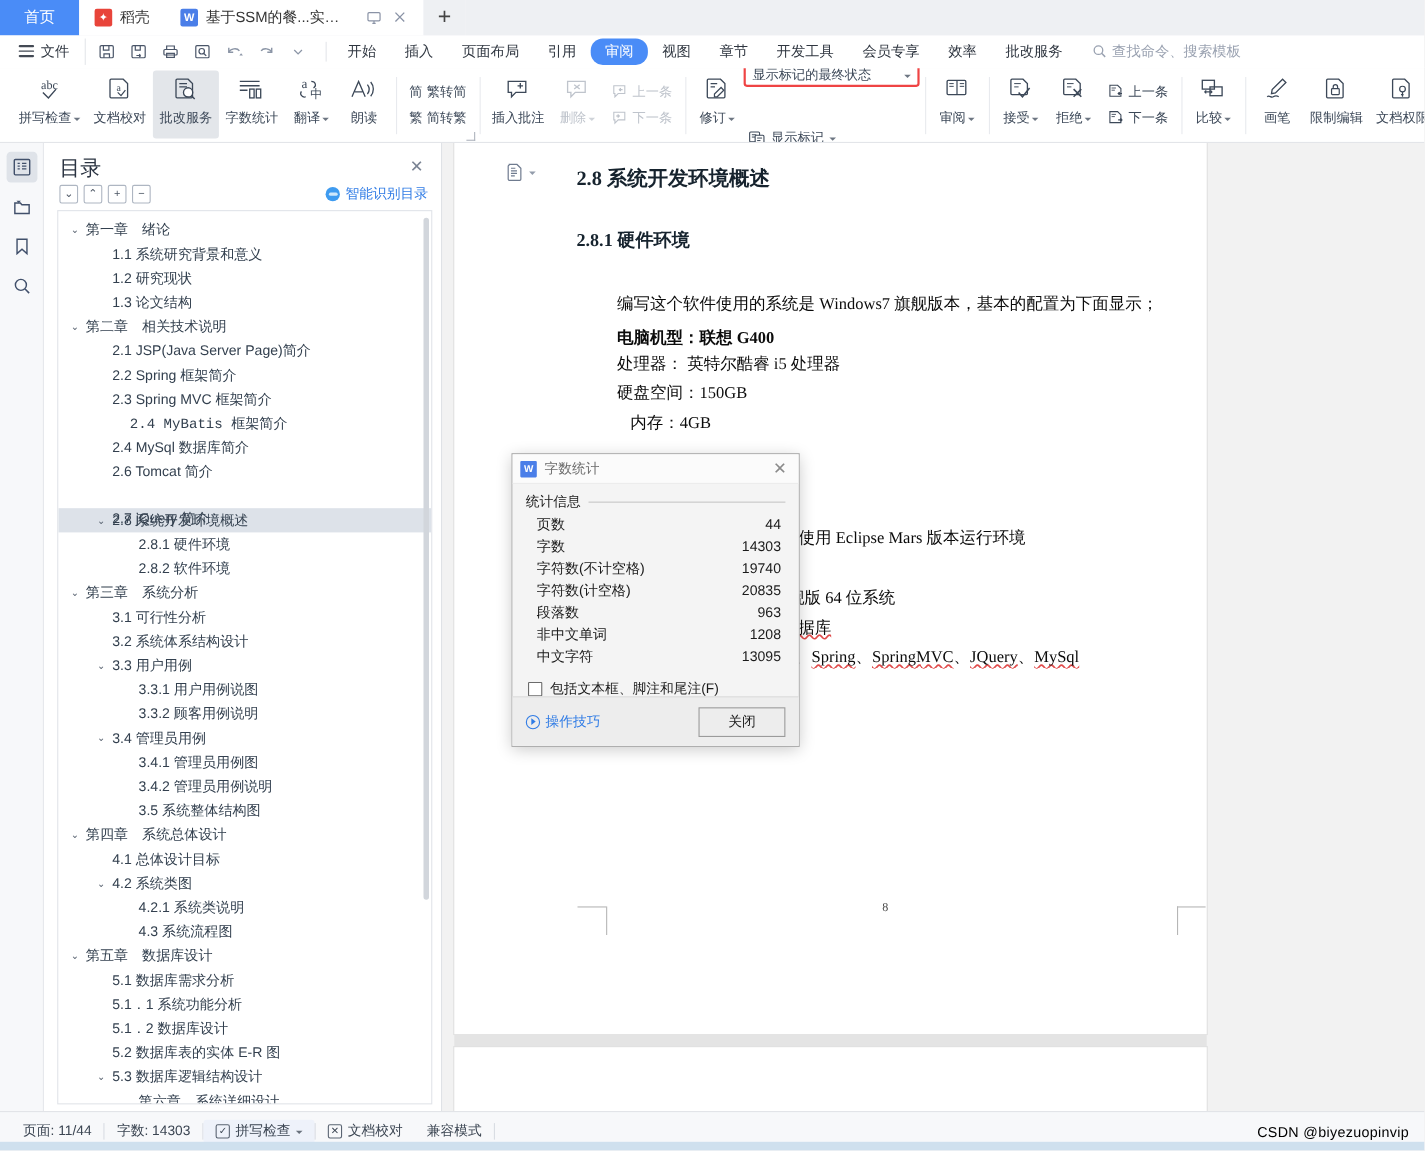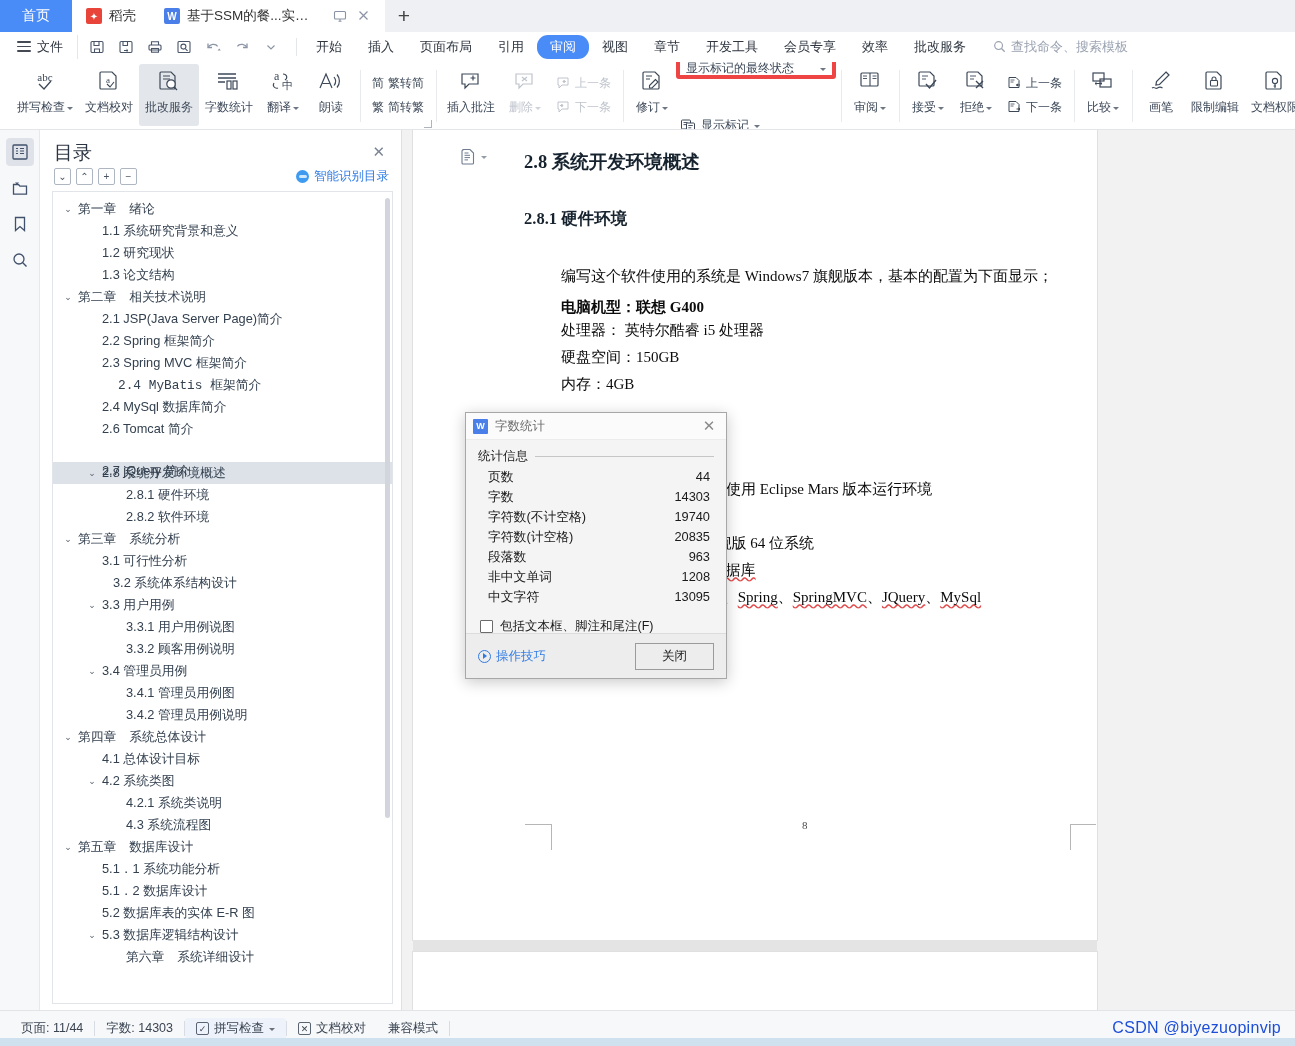--- a/index.html
+++ b/index.html
@@ -47,21 +47,21 @@
   .rbtn.on{background:#e3e6ea;}
   .rbtn.dis{color:#bfc4cc;}
   .rbtn .ric{height:28px;display:flex;align-items:center;justify-content:center;}
   .rbtn .rlab{white-space:nowrap;display:flex;align-items:center;gap:2px;}
   .caret{display:inline-block;border-left:3.2px solid transparent;border-right:3.2px solid transparent;border-top:3.8px solid currentColor;opacity:.75;position:relative;top:1px;}
   
   .rstack{display:flex;flex-direction:column;justify-content:center;height:62px;padding:2px 2px;gap:1px;}
   .rsm{display:flex;align-items:center;gap:4px;font-size:12px;color:#3c4858;padding:3px 5px;border-radius:3px;cursor:pointer;white-space:nowrap;}
   .rsm.dis{color:#bfc4cc;}
   .rcol2{display:flex;flex-direction:column;justify-content:center;gap:4px;height:62px;padding-top:3px;}
-  .markupsel{width:160px;height:22px;border:4px solid #ef4444;border-radius:3px;background:#fff;display:flex;align-items:center;justify-content:space-between;padding:0 6px;font-size:12px;color:#3c4858;cursor:pointer;}
+  .markupsel{width:160px;height:22px;border:2px solid #ef4444;border-radius:3px;background:#fff;display:flex;align-items:center;justify-content:space-between;padding:0 6px;font-size:12px;color:#3c4858;cursor:pointer;}
   .showmark{display:flex;align-items:center;gap:5px;font-size:12px;color:#3c4858;cursor:pointer;padding:2px 4px;border-radius:3px;margin-top:32px;}
   .dialoglauncher{position:absolute;right:4px;bottom:2px;width:8px;height:8px;border-right:1px solid #aeb4bd;border-bottom:1px solid #aeb4bd;}
 
   
   .workarea{position:absolute;top:130px;left:0;right:0;bottom:36px;display:flex;background:#f2f2f2;}
 
   
   .rail{width:40px;background:#f7f8fa;border-right:1px solid #e6e8ec;padding-top:8px;display:flex;flex-direction:column;align-items:center;gap:8px;}
   .railbtn{width:28px;height:28px;display:flex;align-items:center;justify-content:center;color:#41506b;border-radius:4px;cursor:pointer;}
   .railbtn.on{background:#dfe3e9;}
@@ -117,21 +117,21 @@
   .tips{display:flex;align-items:center;gap:5px;color:#2f7be5;font-size:12.5px;cursor:pointer;}
   .tipcirc{width:13px;height:13px;border:1.2px solid #2f7be5;border-radius:50%;display:flex;align-items:center;justify-content:center;}
   .tipcirc:after{content:"";border-left:4px solid #2f7be5;border-top:3px solid transparent;border-bottom:3px solid transparent;margin-left:1px;}
   .closebtn{width:79px;height:27px;background:#ededed;border:1px solid #9b9b9b;display:flex;align-items:center;justify-content:center;font-size:12.5px;cursor:pointer;color:#1a1a1a;}
 
   
   .statusbar{position:absolute;left:0;right:0;bottom:0;height:36px;background:#f7f8fa;border-top:1px solid #e2e4e8;display:flex;align-items:center;padding:0 10px;font-size:12.5px;color:#3b4552;gap:0;}
   .sbitem{display:flex;align-items:center;gap:5px;padding:0 11px;height:22px;cursor:pointer;white-space:nowrap;}
   .sbsep{width:1px;height:15px;background:#d9dde3;}
   .sbicon{width:13px;height:13px;border:1px solid #5a6472;display:flex;align-items:center;justify-content:center;font-size:9px;border-radius:2px;}
-  .wm{position:absolute;right:14px;bottom:9px;font-size:16px;color:#1d4ed8;letter-spacing:.3px;text-align:center;}
+  .wm{position:absolute;right:14px;bottom:9px;font-size:13px;color:#000000;letter-spacing:.3px;text-align:center;}
   .bottomstrip{position:absolute;left:0;bottom:0;height:8px;width:1295px;background:#cfe0ee;}
   svg{display:block;}
 </style>
 </head>
 <body>
 
 <div class="tabbar">
   <div class="tab home">
     <span>首页</span>
   </div>
@@ -631,21 +631,21 @@
           <div class="tocitem">
             <span class="chev" style="margin-left: 8px;">⌄</span>
             <span style="margin-left: 3px;">第三章　系统分析</span>
           </div>
           <div class="tocitem">
             <span class="chev" style="margin-left: 32px;"></span>
             <span style="margin-left: 3px;">3.1 可行性分析</span>
           </div>
           <div class="tocitem">
             <span class="chev" style="margin-left: 32px;"></span>
-            <span style="margin-left: 14px;">3.2 系统体系结构设计</span>
+            <span style="margin-left: 3px;">3.2 系统体系结构设计</span>
           </div>
           <div class="tocitem">
             <span class="chev" style="margin-left: 32px;">⌄</span>
             <span style="margin-left: 3px;">3.3 用户用例</span>
           </div>
           <div class="tocitem">
             <span class="chev" style="margin-left: 56px;"></span>
             <span style="margin-left: 3px;">3.3.1 用户用例说图</span>
           </div>
           <div class="tocitem">
@@ -658,20 +658,24 @@
           </div>
           <div class="tocitem">
             <span class="chev" style="margin-left: 56px;"></span>
             <span style="margin-left: 3px;">3.4.1 管理员用例图</span>
           </div>
           <div class="tocitem">
             <span class="chev" style="margin-left: 56px;"></span>
             <span style="margin-left: 3px;">3.4.2 管理员用例说明</span>
           </div>
           <div class="tocitem">
+            <span class="chev" style="margin-left: 56px;"></span>
+            <span style="margin-left: 3px;">3.5 系统整体结构图</span>
+          </div>
+          <div class="tocitem">
             <span class="chev" style="margin-left: 8px;">⌄</span>
             <span style="margin-left: 3px;">第四章　系统总体设计</span>
           </div>
           <div class="tocitem">
             <span class="chev" style="margin-left: 32px;"></span>
             <span style="margin-left: 3px;">4.1 总体设计目标</span>
           </div>
           <div class="tocitem">
             <span class="chev" style="margin-left: 32px;">⌄</span>
             <span style="margin-left: 3px;">4.2 系统类图</span>
@@ -680,20 +684,24 @@
             <span class="chev" style="margin-left: 56px;"></span>
             <span style="margin-left: 3px;">4.2.1 系统类说明</span>
           </div>
           <div class="tocitem">
             <span class="chev" style="margin-left: 56px;"></span>
             <span style="margin-left: 3px;">4.3 系统流程图</span>
           </div>
           <div class="tocitem">
             <span class="chev" style="margin-left: 8px;">⌄</span>
             <span style="margin-left: 3px;">第五章　数据库设计</span>
+          </div>
+          <div class="tocitem">
+            <span class="chev" style="margin-left: 32px;"></span>
+            <span style="margin-left: 3px;">5.1 数据库需求分析</span>
           </div>
           <div class="tocitem">
             <span class="chev" style="margin-left: 32px;"></span>
             <span style="margin-left: 3px;">5.1．1 系统功能分析</span>
           </div>
           <div class="tocitem">
             <span class="chev" style="margin-left: 32px;"></span>
             <span style="margin-left: 3px;">5.1．2 数据库设计</span>
           </div>
           <div class="tocitem">
@@ -726,21 +734,21 @@
       </div>
 
       <div class="docbody">
         <div class="h2" style="left:111px; top:19px;">2.8 系统开发环境概述</div>
         <div class="h3" style="left:111px; top:78px;">2.8.1 硬件环境</div>
 
         <div class="pline" style="left:148px; top:137px;">编写这个软件使用的系统是 Windows7 旗舰版本，基本的配置为下面显示；</div>
         <div class="pline" style="left:148px; top:168px;font-weight:bold;">电脑机型：联想  G400</div>
         <div class="pline" style="left:148px; top:191px;">处理器：  英特尔酷睿 i5 处理器</div>
         <div class="pline" style="left:148px; top:218px;">硬盘空间：150GB</div>
-        <div class="pline" style="left:148px; top:245px;">内存：4GB</div>
+        <div class="pline" style="left:160px; top:245px;">内存：4GB</div>
 
         <div class="h3" style="left:111px; top:287px;">2.8.2 软件环境</div>
 
         <div class="pline" style="left:148px; top:350px;">采用的常用的 B/S 架构，使用 Eclipse Mars 版本运行环境</div>
         <div class="pline" style="left:148px; top:377px;">开发平台：Eclipse</div>
         <div class="pline" style="left:148px; top:404px;">操作系统：windows7 旗舰版  64 位系统</div>
         <div class="pline" style="left:148px; top:431px;">
           <span>数据库服务器：</span><span class="sq">MySql 数据库</span>
         </div>
         <div class="pline" style="left:148px; top:458px;">

